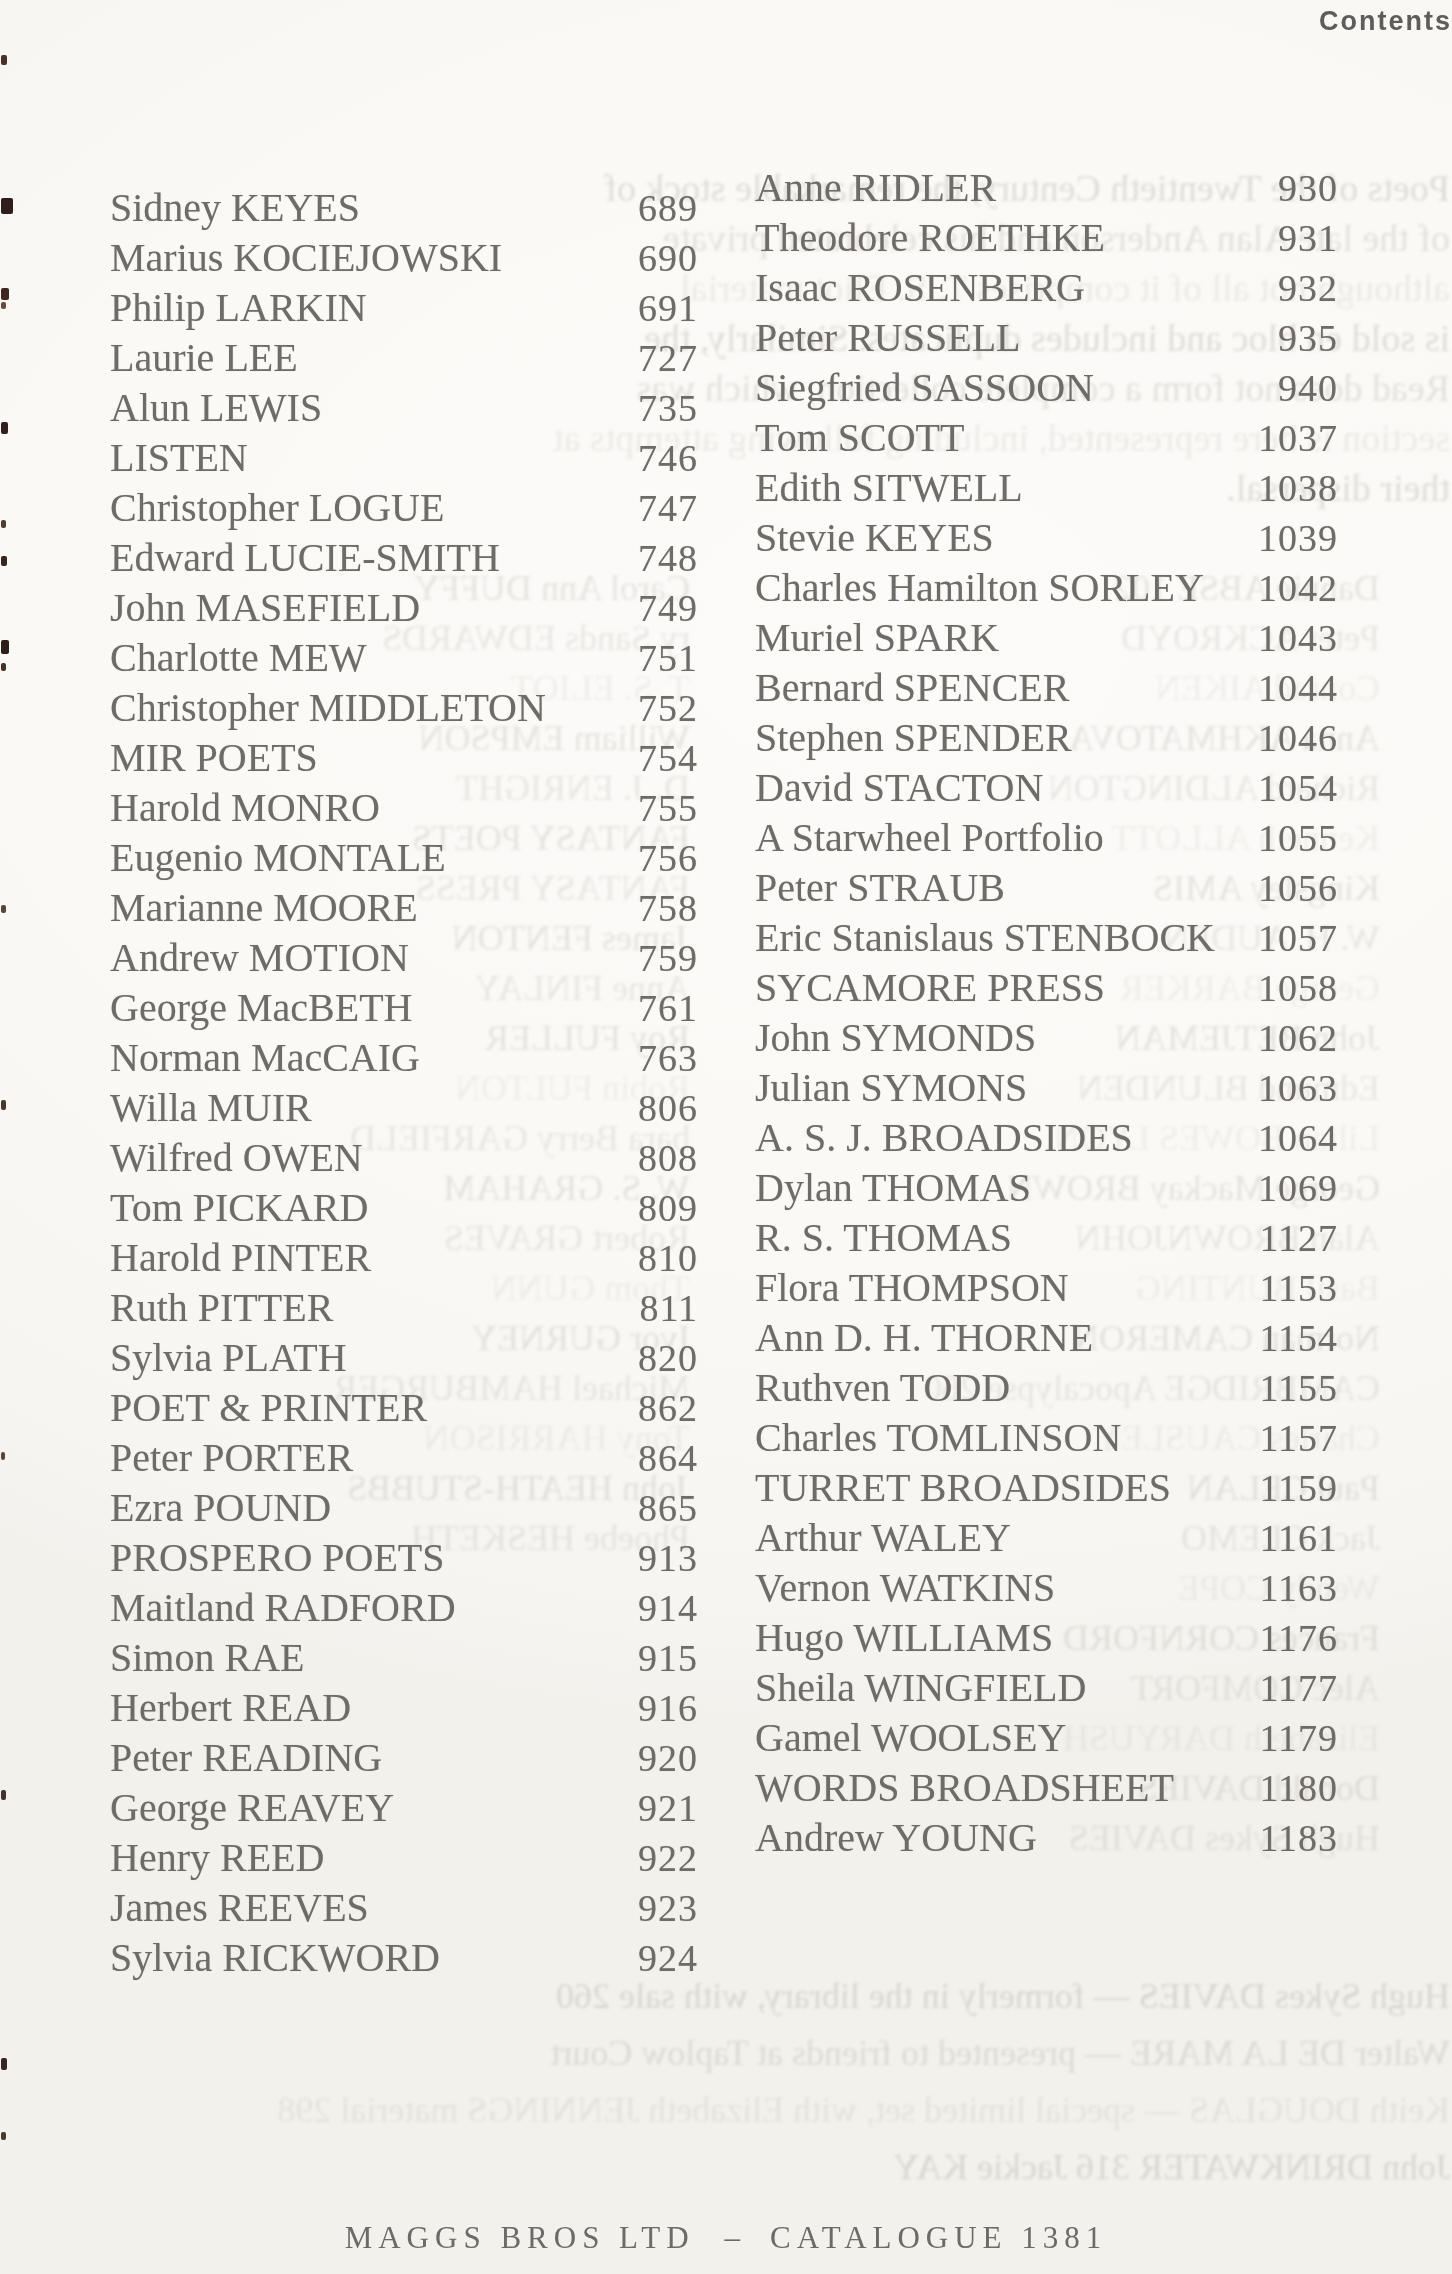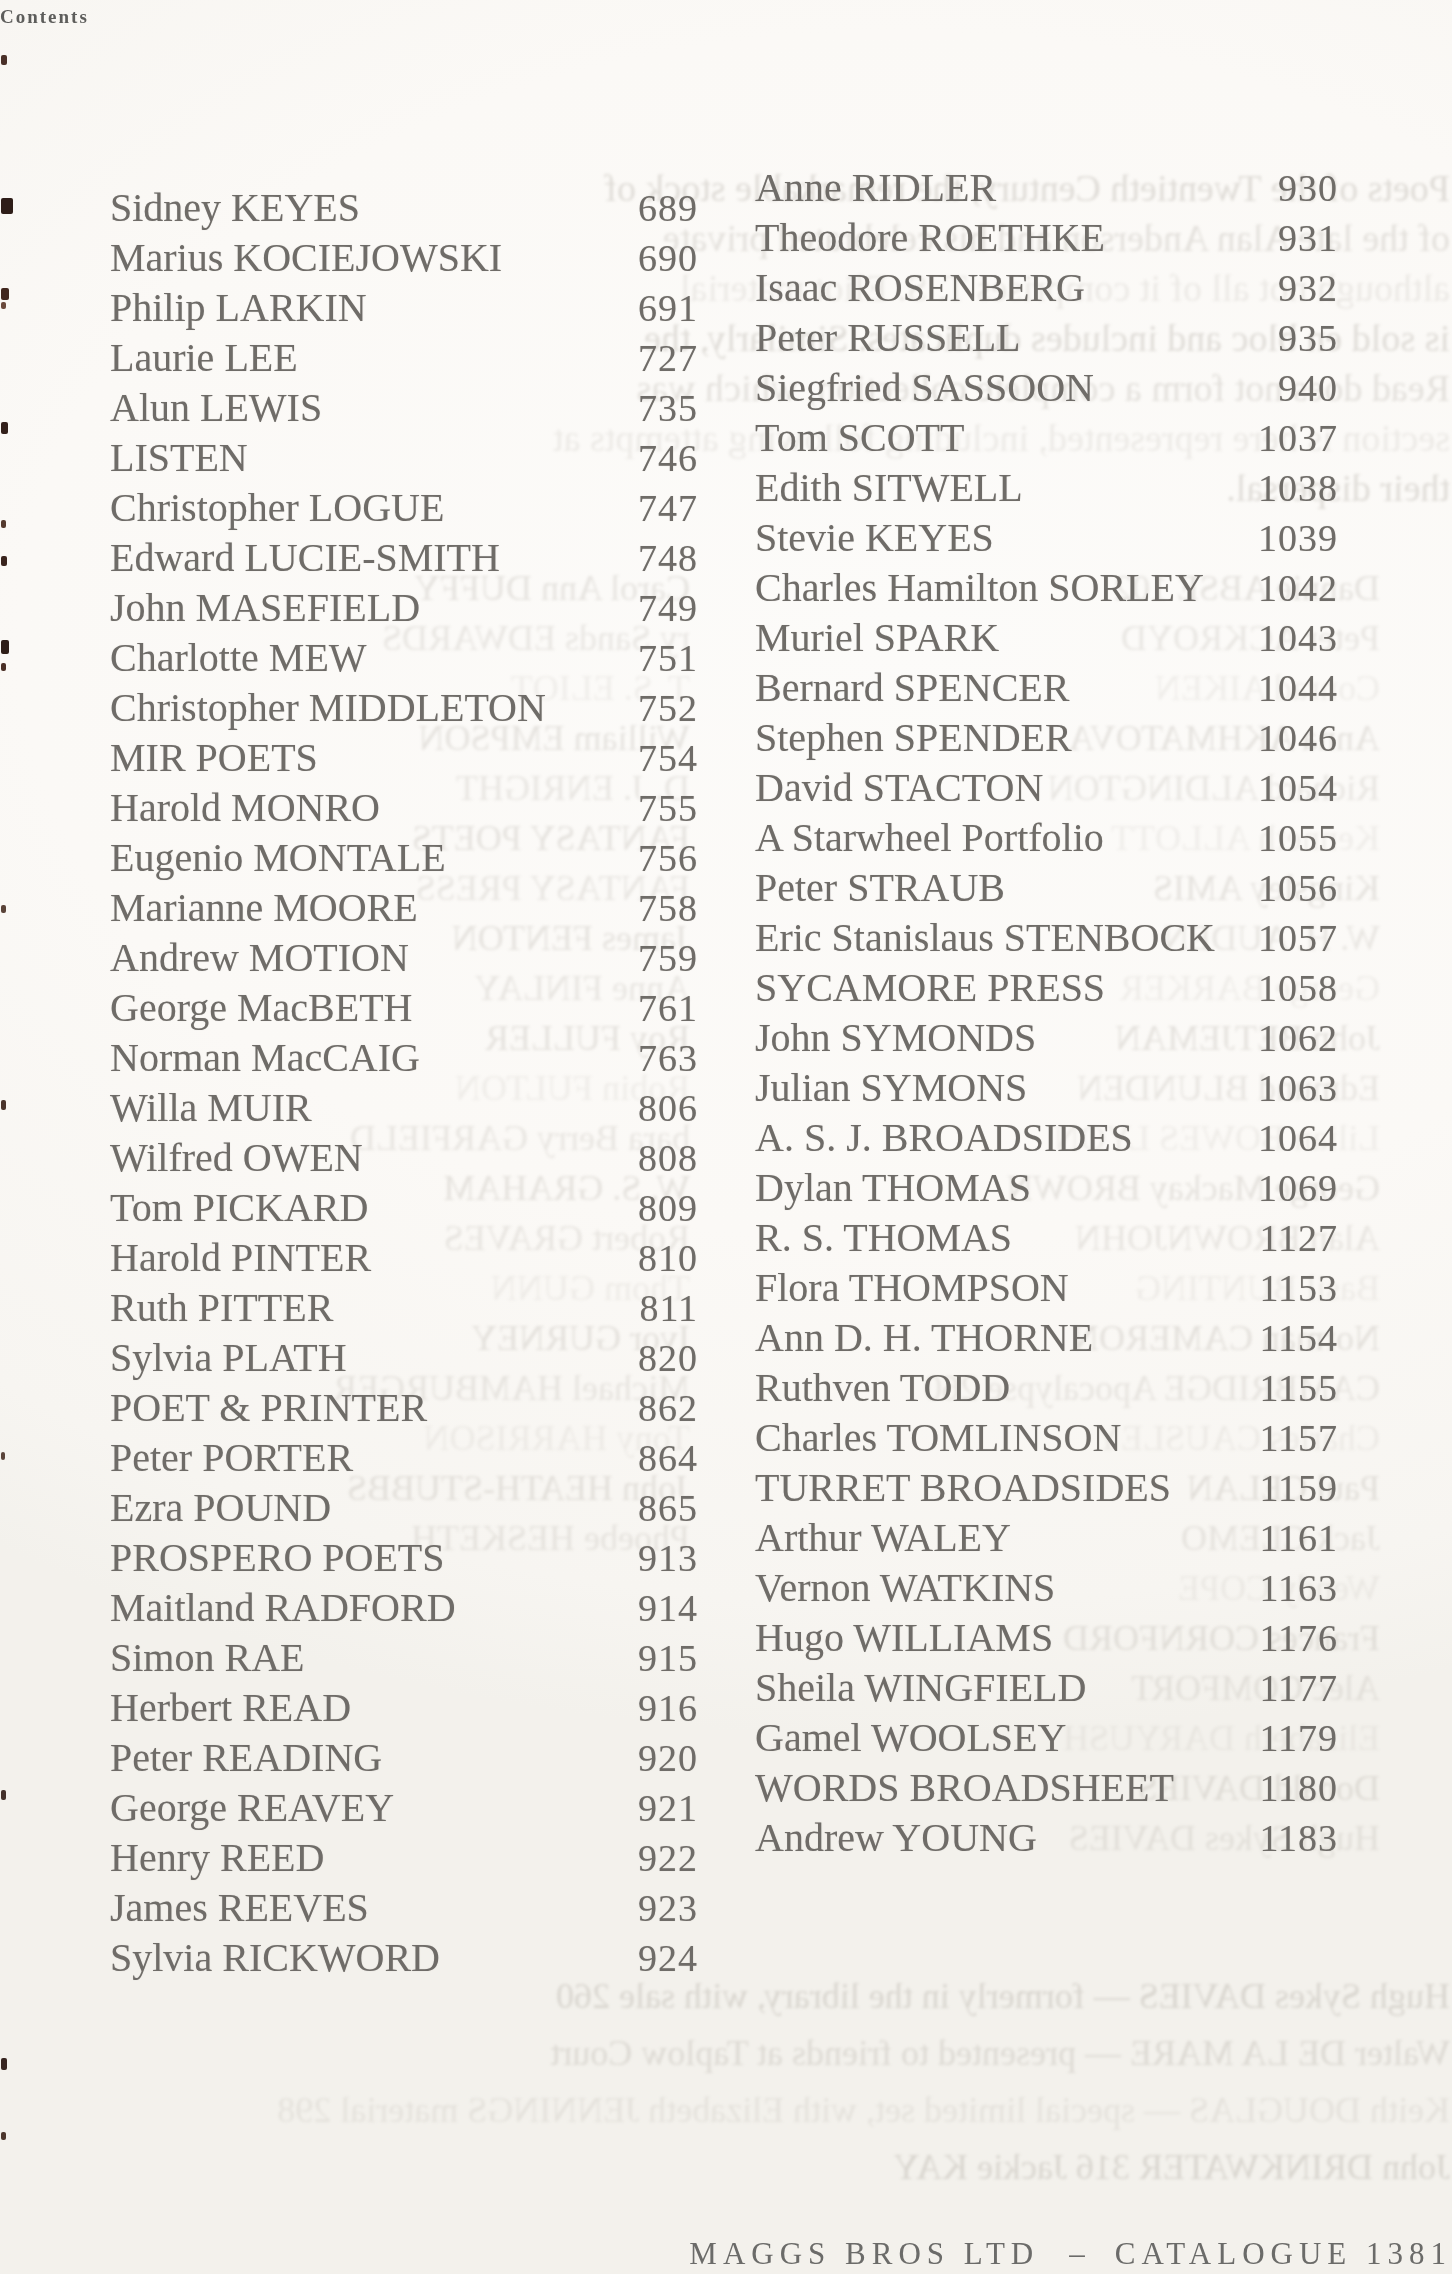--- a/index.html
+++ b/index.html
@@ -9,35 +9,34 @@
     margin:0 auto;
     background:
       radial-gradient(1600px 1100px at 62% 28%, #fcfbf9 0%, #fbf9f6 55%, #f7f5f1 88%, #f3f1ec 100%);
     font-family:"Liberation Serif", serif;
     color:#6f6c68;
     overflow:hidden;
   }
   
   .title{
     position:absolute;top:6px;left:0;width:100%;
-    text-align:left;
-    font-family:Liberation Serif, serif;
+    text-align:right;
+    font-family:Liberation Sans, sans-serif;
     font-weight:bold;
-    font-size:19px;
+    font-size:27px;
     letter-spacing:2px;
     color:#5d5d5b;
   }
   .footer{
     position:absolute;top:2220px;left:0;width:100%;
-    text-align:right;
+    text-align:center;
     font-size:31px;
     letter-spacing:6px;
     color:#6b6b69;
     white-space:nowrap;
-    margin-top:16px;
   }
   .footer .dash{margin:0 30px;letter-spacing:0;}
   
   .col{position:absolute;top:163px;}
   .col-left{left:110px;width:588px;margin-top:20px;}
   .col-right{left:755px;width:583px;}
   .toc-row{
     display:flex;justify-content:space-between;align-items:baseline;
     height:50px;line-height:50px;
     font-size:40px;

